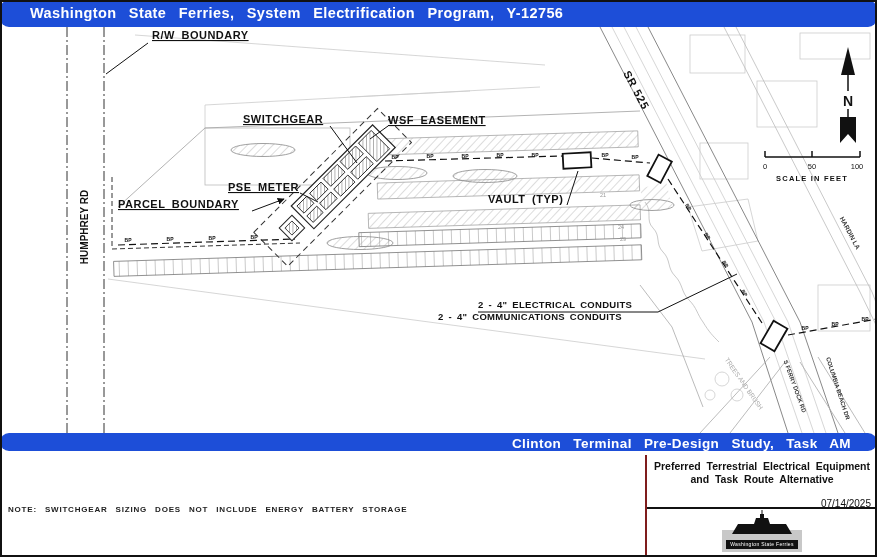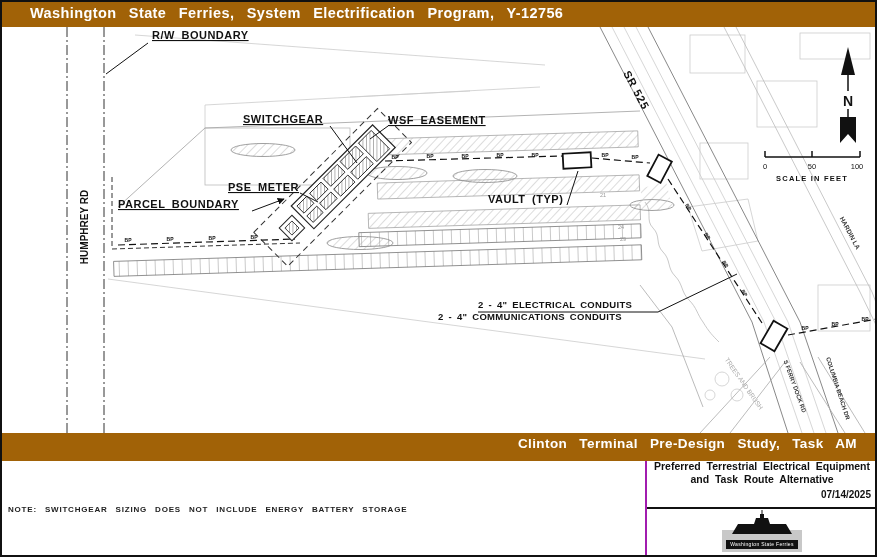--- a/index.html
+++ b/index.html
@@ -1,31 +1,31 @@
 <!DOCTYPE html>
 <html><head>
 <meta charset="utf-8">
 <style>
   html,body{margin:0;padding:0;background:#e8e8e8;}
   .page{position:relative;width:877px;height:557px;background:#ffffff;overflow:hidden;
         font-family:"Liberation Sans",sans-serif;}
   .border-overlay{position:absolute;inset:0;border:2px solid #111;pointer-events:none;z-index:50;}
-  .banner{position:absolute;left:0;right:0;background:#a16207;color:#fff;font-weight:bold;z-index:10;}
+  .banner{position:absolute;left:0;right:0;background:#1d4ed8;color:#fff;font-weight:bold;z-index:10;border-radius:9px;}
   .banner.top{top:0;height:27px;line-height:27px;font-size:14.5px;padding-left:30px;
               letter-spacing:.4px;word-spacing:8px;}
-  .banner.bottom{top:433px;height:28px;line-height:22px;font-size:13.5px;text-align:right;
-                 padding-right:20px;letter-spacing:.4px;word-spacing:8px;}
+  .banner.bottom{top:433px;height:18px;line-height:22px;font-size:13.5px;text-align:right;
+                 padding-right:26px;letter-spacing:.4px;word-spacing:8px;}
   .map-wrap{position:absolute;top:27px;left:0;width:877px;height:406px;background:#fff;}
   .bottom-strip{position:absolute;top:455px;left:0;right:0;bottom:0;background:#fff;}
   .note{position:absolute;top:6px;left:8px;font-size:8px;font-weight:bold;color:#222;
         letter-spacing:.8px;word-spacing:5px;margin-top:44px;}
-  .title-block{position:absolute;left:645px;top:0;right:0;bottom:0;border-left:2px solid #a21caf;}
+  .title-block{position:absolute;left:645px;top:0;right:0;bottom:0;border-left:2px solid #7f1d1d;}
   .tb-top{height:52px;box-sizing:border-box;padding-top:5px;}
   .tb-line{text-align:center;font-size:10.5px;font-weight:bold;color:#111;line-height:1.22;word-spacing:3px;}
-  .tb-date{text-align:right;font-size:10px;font-weight:bold;color:#111;padding-right:6px;margin-top:3px;}
+  .tb-date{text-align:right;font-size:10px;font-weight:normal;color:#111;padding-right:6px;margin-top:12px;}
   .tb-bottom{border-top:2px solid #111;height:46px;display:flex;align-items:center;justify-content:center;}
   .logo{position:relative;width:86px;height:44px;}
   .logo-gray{position:absolute;bottom:2px;left:3px;width:80px;height:22px;background:#c8c8c8;}
   .logo-ferry{position:absolute;top:0;left:11px;width:64px;height:26px;}
   .logo-bar{position:absolute;bottom:5px;left:7px;width:72px;height:9px;background:#111;color:#fff;
             font-size:5px;line-height:9px;text-align:center;letter-spacing:.3px;}
   svg text{font-family:"Liberation Sans",sans-serif;}
   .callout{font-weight:bold;font-size:11px;fill:#111;letter-spacing:.5px;word-spacing:3px;}
   .callout-s{font-weight:bold;font-size:9.5px;fill:#111;letter-spacing:.3px;word-spacing:2px;}
   .road-lbl{font-weight:bold;fill:#111;}

